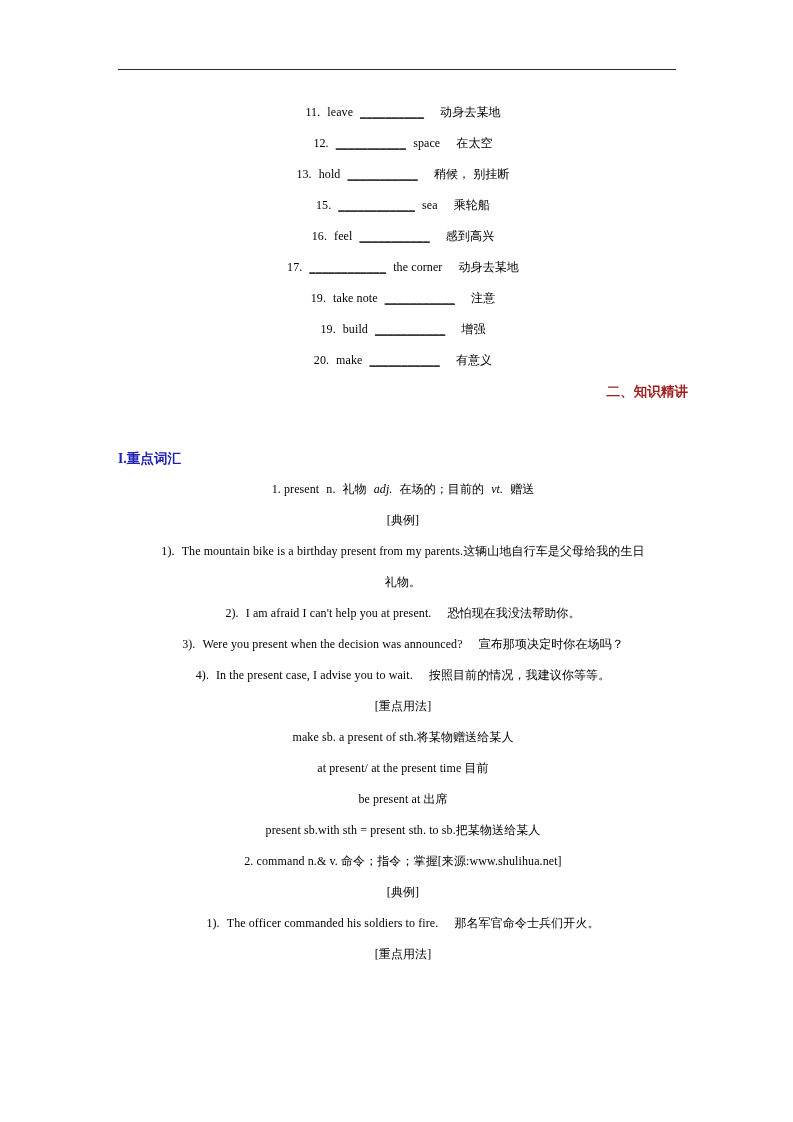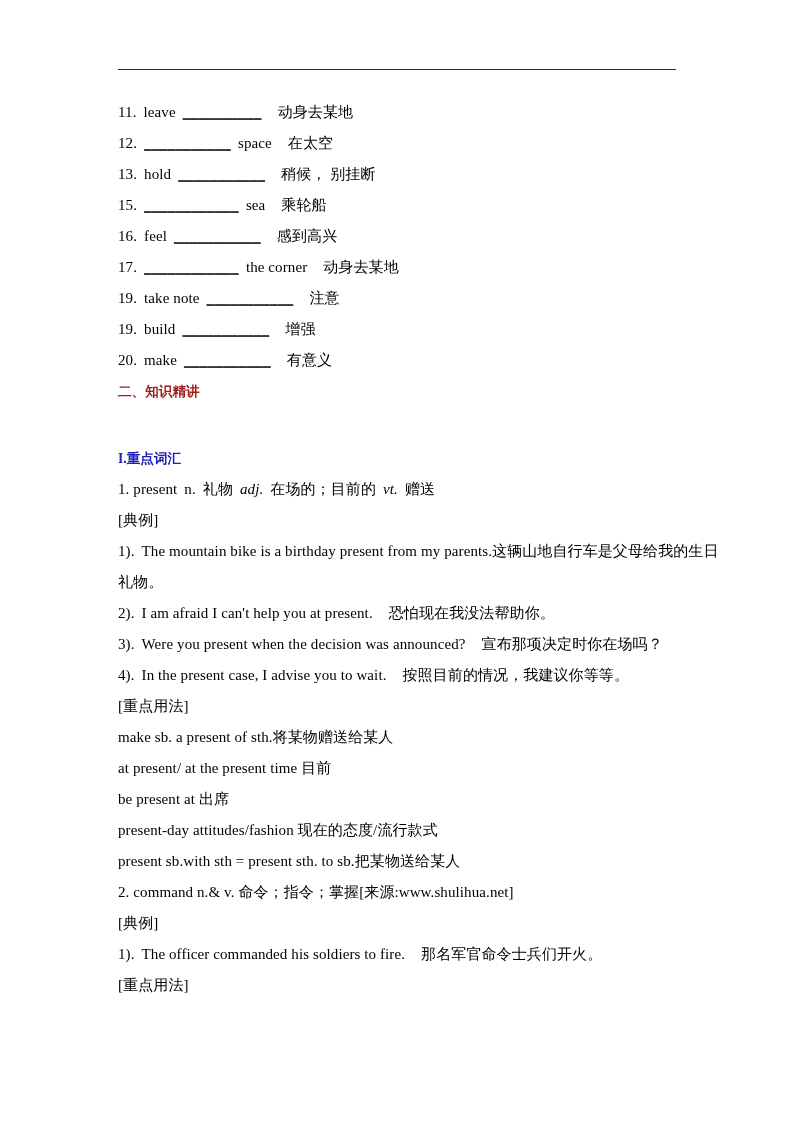--- a/index.html
+++ b/index.html
@@ -36,41 +36,43 @@
   }
 
   .content {
     position: absolute;
     left: 118px;
     top: 97px;
     width: 570px;
   }
 
   .line {
-    font-size: 15px;
+    font-size: 12px;
     line-height: 31px;
     height: 31px;
     white-space: nowrap;
     letter-spacing: 0.1px;
+    text-align: center;
   }
 
   .blank {
     text-decoration: underline;
     text-decoration-color: #3a3a3a;
     text-underline-offset: 2px;
     letter-spacing: 0.4px;
   }
 
   .heading-red {
     font-size: 13.6px;
     line-height: 31px;
     height: 31px;
     font-weight: bold;
     color: #9e1f1f;
     white-space: nowrap;
+    text-align: right;
   }
 
   .heading-blue {
     font-size: 13.6px;
     line-height: 31px;
     height: 31px;
     font-weight: bold;
     color: #2020b4;
     white-space: nowrap;
     margin-top: 36px;
@@ -132,21 +134,20 @@
     <div class="line"><span>3).</span><span class="sp"></span><span>Were you present when the decision was announced?</span><span class="sp-wide"></span><span>宣布那项决定时你在场吗？</span></div>
 
     <div class="line"><span>4).</span><span class="sp"></span><span>In the present case, I advise you to wait.</span><span class="sp-wide"></span><span>按照目前的情况，我建议你等等。</span></div>
 
 
     <div class="line">[重点用法]</div>
 
     <div class="line">make sb. a present of sth.将某物赠送给某人</div>
     <div class="line">at present/ at the present time 目前</div>
     <div class="line">be present at 出席</div>
-    <div class="line">present-day attitudes/fashion 现在的态度/流行款式</div>
     <div class="line">present sb.with sth = present sth. to sb.把某物送给某人</div>
 
     <div class="line">2. command n.&amp; v. 命令；指令；掌握[来源:www.shulihua.net]</div>
     <div class="line">[典例]</div>
     <div class="line"><span>1).</span><span class="sp"></span><span>The officer commanded his soldiers to fire.</span><span class="sp-wide"></span><span>那名军官命令士兵们开火。</span></div>
     <div class="line">[重点用法]</div>
 
   </div>
 </div>
 

